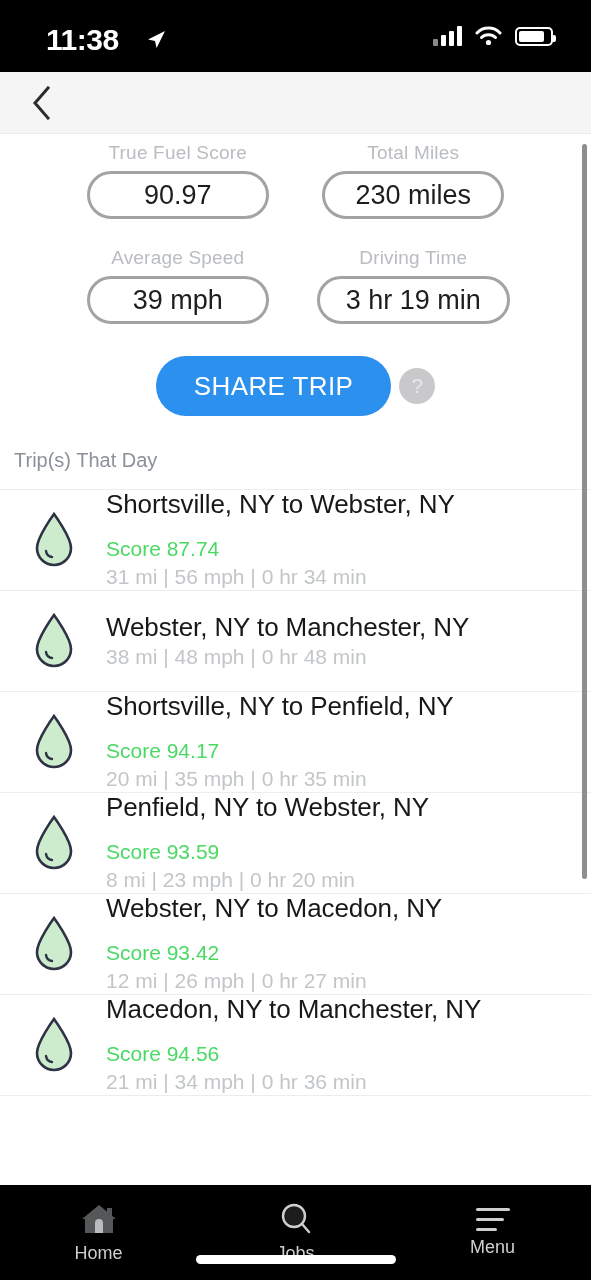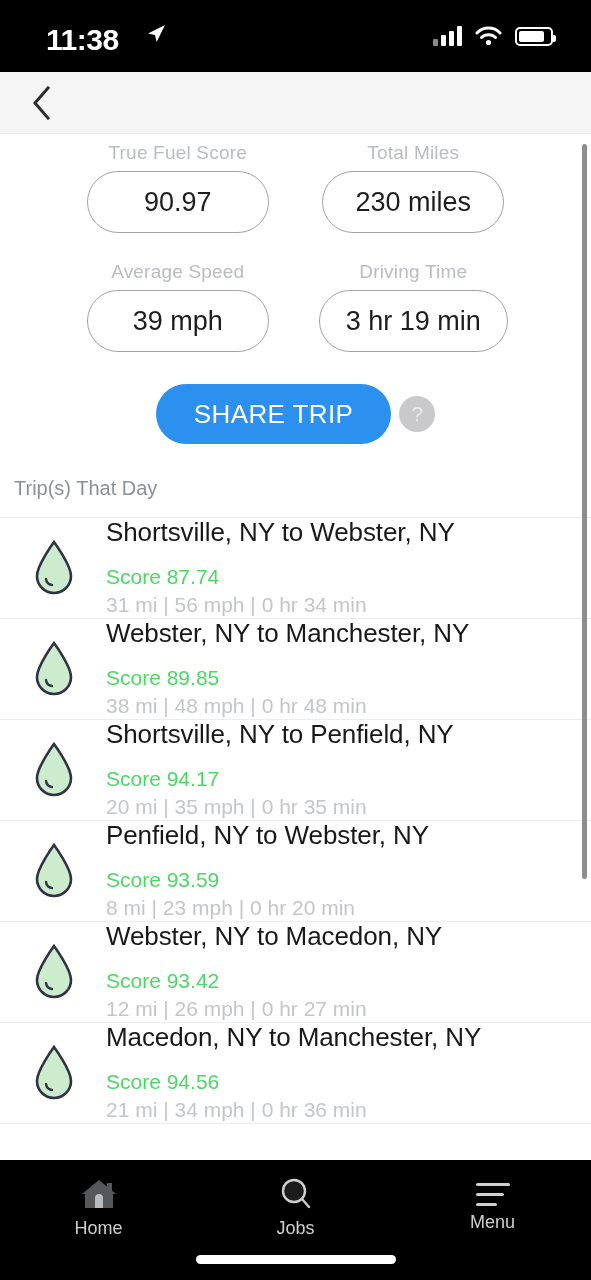--- a/index.html
+++ b/index.html
@@ -10,21 +10,21 @@
     overflow:hidden;
   }
   .phone { position:relative; width:591px; height:1280px; background:#ffffff; }
 
   
   .statusbar {
     height:72px; background:#000000; color:#ffffff;
     display:flex; align-items:center; justify-content:space-between;
     padding:0 38px 0 46px;
   }
-  .sb-left { display:flex; align-items:flex-start; gap:26px;margin-top:7px; }
+  .sb-left { display:flex; align-items:center; gap:26px;margin-top:7px; }
   .sb-time { font-size:30px; font-weight:bold; letter-spacing:-0.5px; }
   .sb-right { display:flex; align-items:center; gap:13px; }
   .bars { display:flex; align-items:flex-end; gap:3px; height:20px; }
   .bars i { width:5px; background:#ffffff; border-radius:1px; display:block; }
   .bars i:nth-child(1){ height:7px; background:#8a8a8a; }
   .bars i:nth-child(2){ height:11px; }
   .bars i:nth-child(3){ height:15px; }
   .bars i:nth-child(4){ height:20px; }
   .batt {
     width:38px; height:19px; border:2px solid #ffffff; border-radius:5px;
@@ -47,22 +47,22 @@
   
   .content { position:relative; background:#ffffff; height:1012px; overflow:hidden; }
 
   .stats-grid {
     display:grid; grid-template-columns:1fr 1fr;
     row-gap:28px; padding:8px 60px 0 60px;
   }
   .stat { display:flex; flex-direction:column; align-items:center; }
   .stat-label { font-size:19px; color:#b9bcc0; margin-bottom:7px; letter-spacing:.2px; }
   .stat-pill {
-    border:1px solid #a3a3a3; border-radius:32px;
-    height:62px; min-width:182px; padding:0 26px;
+    border:3px solid #a3a3a3; border-radius:32px;
+    height:48px; min-width:182px; padding:0 26px;
     display:flex; align-items:center; justify-content:center;
     font-size:27px; color:#1d1d1f; background:#fff; white-space:nowrap;text-align:right;
   }
 
   .share-row { display:flex; align-items:center; justify-content:center; gap:8px; margin-top:32px; }
   .share-btn {
     background:#2b90ee; color:#ffffff; border:none;
     border-radius:30px; height:60px; padding:0 38px;
     font-size:26px; letter-spacing:.4px;
     font-family:"Liberation Sans", sans-serif; cursor:pointer;
@@ -88,21 +88,21 @@
   .trip-score { font-size:21px; color:#4bd964; line-height:1.3; margin-top:15px; }
   .trip-meta  { font-size:21px; color:#c3c6c9; line-height:1.3; margin-top:1px; }
 
   .scrollbar {
     position:absolute; right:4px; top:10px; width:5px; height:735px;
     background:#8e8e8e; border-radius:3px;
   }
 
   
   .tabbar {
-    position:absolute; left:0; bottom:0; width:591px; height:120px;
+    position:absolute; left:0; bottom:0; width:591px; height:95px;
     background:#000000;
   }
   .tabs { display:flex; height:95px; }
   .tab { flex:1; display:flex; flex-direction:column; align-items:center; justify-content:center; gap:6px; cursor:pointer; }
   .tab-label { font-size:18px; color:#cfcfcf; }
   .menu-icon { display:flex; flex-direction:column; gap:7px; align-items:flex-start; width:34px; }
   .menu-icon i { height:3px; background:#cfcfcf; border-radius:2px; display:block; }
   .menu-icon i:nth-child(1){ width:34px; }
   .menu-icon i:nth-child(2){ width:28px; }
   .menu-icon i:nth-child(3){ width:21px; }
@@ -195,21 +195,20 @@
 
       <div class="trip-row">
         <div class="drop-wrap">
           <svg width="44" height="58" viewBox="0 0 44 58">
             <path d="M22 3 C22 3 5 26 5 37 A17 17 0 0 0 39 37 C39 26 22 3 22 3 Z" fill="#cdeccd" stroke="#2e3244" stroke-width="2.6"></path>
             <path d="M14 40 A7 7 0 0 0 20 46" fill="none" stroke="#2e3244" stroke-width="2.4" stroke-linecap="round"></path>
           </svg>
         </div>
         <div class="trip-text">
           <div class="trip-title">Webster, NY to Manchester, NY</div>
-          <div class="trip-score">Score 89.85</div>
           <div class="trip-meta">38 mi | 48 mph | 0 hr 48 min</div>
         </div>
       </div>
 
       <div class="trip-row">
         <div class="drop-wrap">
           <svg width="44" height="58" viewBox="0 0 44 58">
             <path d="M22 3 C22 3 5 26 5 37 A17 17 0 0 0 39 37 C39 26 22 3 22 3 Z" fill="#cdeccd" stroke="#2e3244" stroke-width="2.6"></path>
             <path d="M14 40 A7 7 0 0 0 20 46" fill="none" stroke="#2e3244" stroke-width="2.4" stroke-linecap="round"></path>
           </svg>

